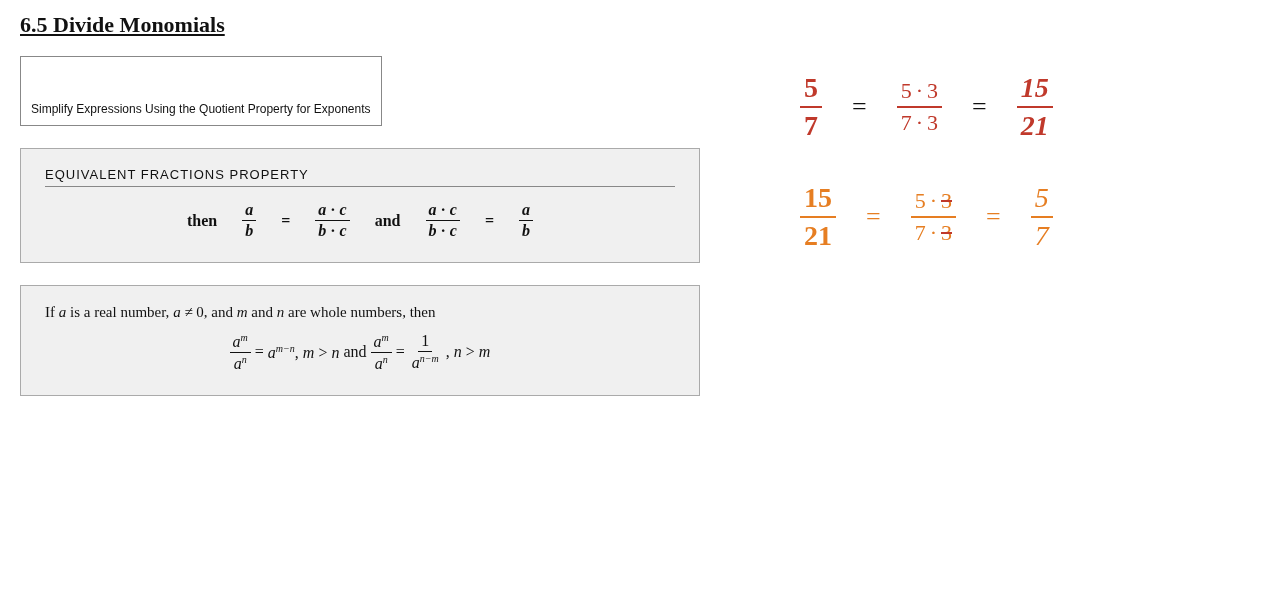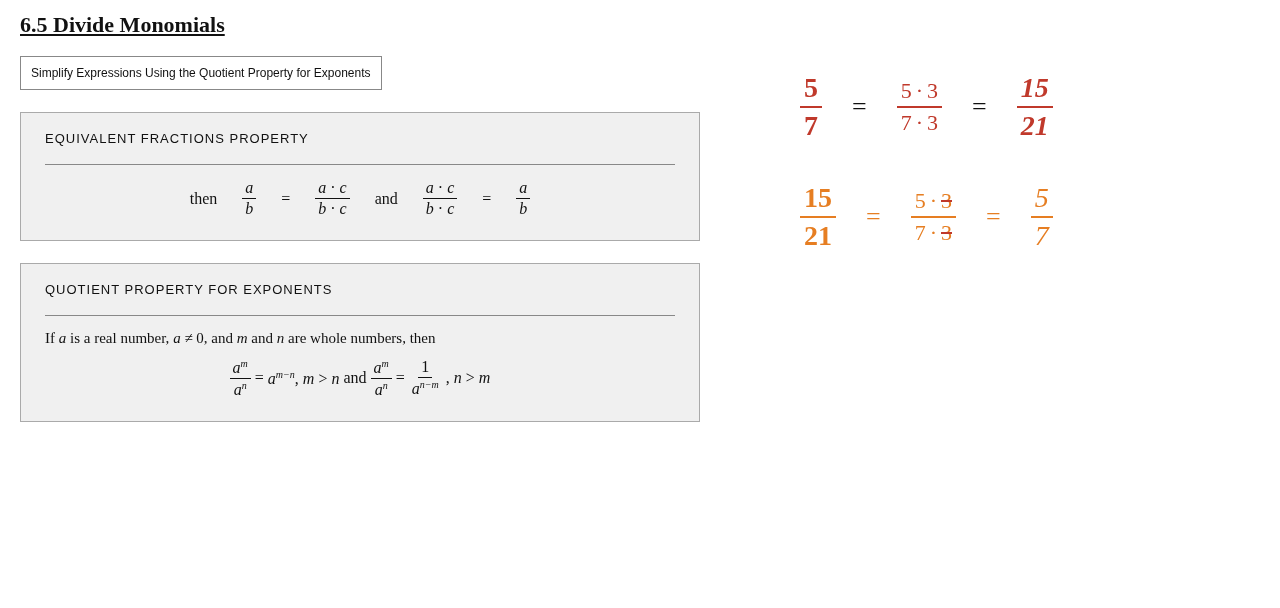--- a/index.html
+++ b/index.html
@@ -48,57 +48,59 @@
       display: inline-block;
       font-size: 12px;
       line-height: 1.7;
     }
 
     .nav-item {
       display: block;
       font-size: 12px;
       color: #111;
       font-family: Arial, sans-serif;
+      margin-top: 36px;
     }
 
     .property-box {
       border: 1px solid #aaa;
       background: #f0f0f0;
       padding: 18px 24px 22px 24px;
       margin-bottom: 22px;
       width: 680px;
     }
 
     .property-title {
       font-size: 13px;
       font-family: Arial, sans-serif;
       font-weight: normal;
       letter-spacing: 1px;
       border-bottom: 1px solid #888;
-      padding-bottom: 18px;
+      padding-bottom: 4px;
       margin-bottom: 14px;
       text-transform: uppercase;
     }
 
     .property-body {
       font-size: 15px;
       font-family: Georgia, serif;
     }
 
     .property-body p {
       margin-bottom: 10px;
     }
 
     .math-line {
       display: flex;
       align-items: center;
       justify-content: center;
       gap: 25px;
       font-size: 16px;
       margin-top: 8px;
+      font-weight: bold;
     }
 
     .frac {
       display: inline-flex;
       flex-direction: column;
       align-items: center;
       vertical-align: middle;
     }
 
     .frac .num {
@@ -323,21 +325,20 @@
               <span class="num"><em>a</em></span>
               <span class="den"><em>b</em></span>
             </span>
           </span>
         </div>
       </div>
     </div>
 
     
     <div class="property-box">
-      <div class="property-title">QUOTIENT PROPERTY FOR EXPONENTS</div>
       <div class="property-body">
         <p>
           If <em>a</em> is a real number, <em>a</em> ≠ 0, and <em>m</em> and <em>n</em> are whole numbers, then
         </p>
         <div class="quotient-math">
           <span class="frac">
             <span class="num"><em>a<sup>m</sup></em></span>
             <span class="den"><em>a<sup>n</sup></em></span>
           </span>
           <span>=</span>

